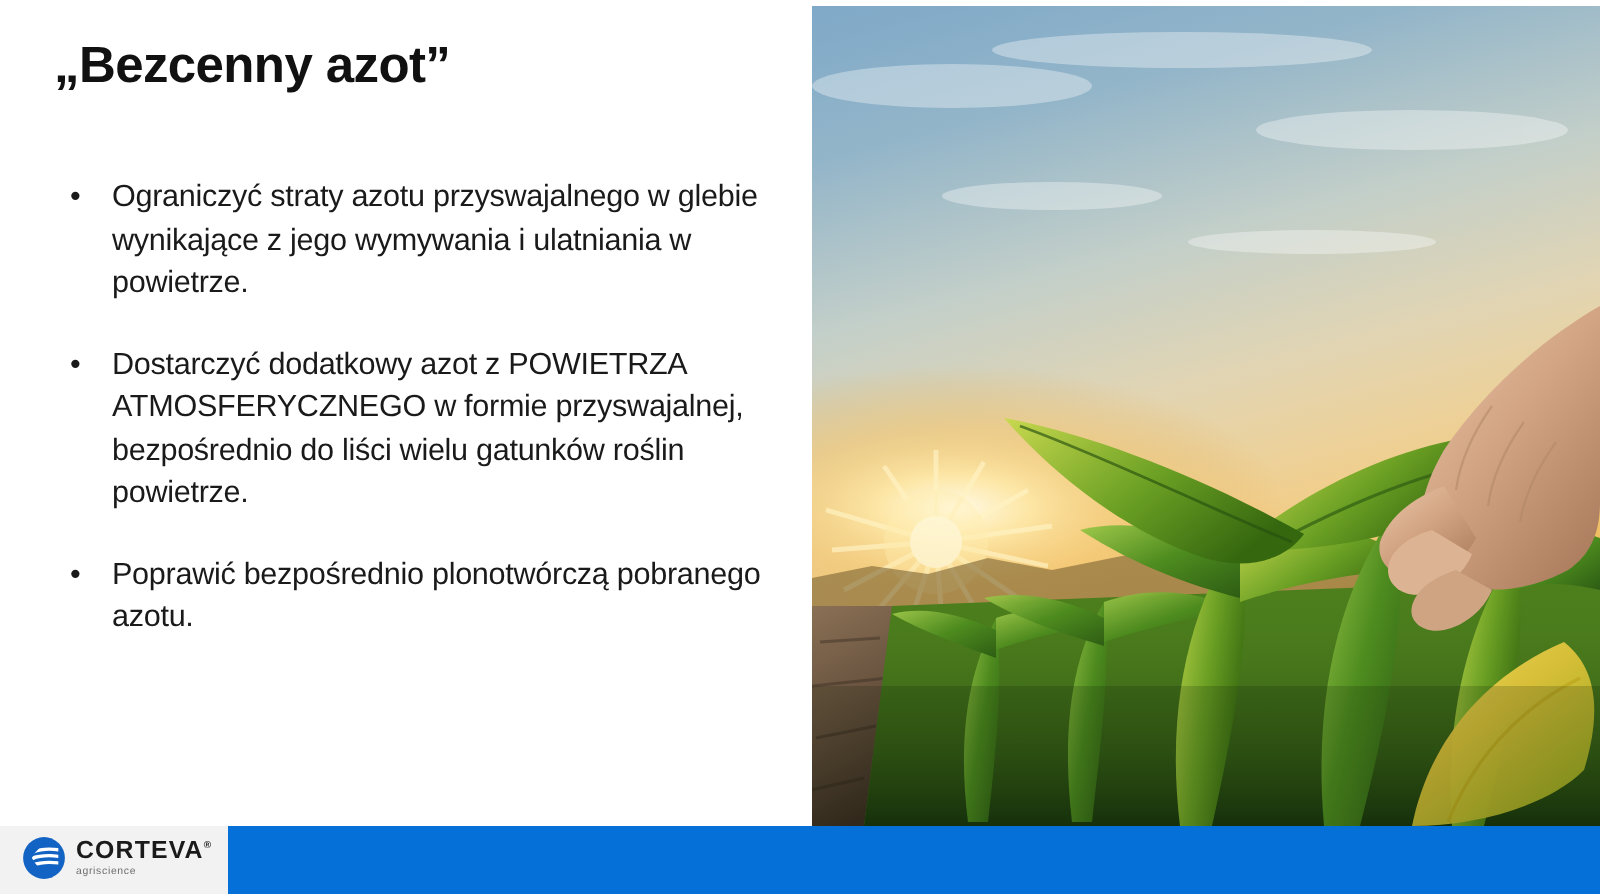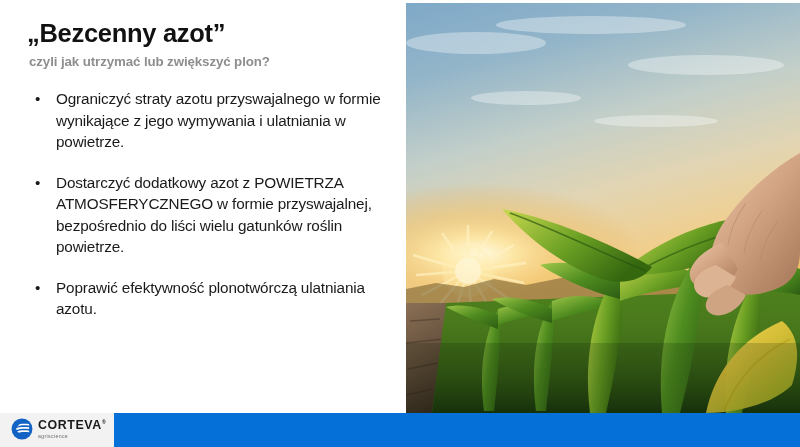--- a/index.html
+++ b/index.html
@@ -152,37 +152,36 @@
 </style>
 </head>
 <body>
 
 <div class="slide">
 
   <div class="content">
 
     <div class="title">„Bezcenny azot”</div>
 
-    <div class="subtitle">czyli jak utrzymać lub zwiększyć plon?</div>
 
     <div class="bullets">
 
       <div class="bullet-row">
         <span class="bullet-dot">•</span>
-        <span class="bullet-text">Ograniczyć straty azotu przyswajalnego w formie wynikające z jego wymywania i ulatniania w powietrze.</span>
+        <span class="bullet-text">Ograniczyć straty azotu przyswajalnego w glebie wynikające z jego wymywania i ulatniania w powietrze.</span>
       </div>
 
       <div class="bullet-row">
         <span class="bullet-dot">•</span>
         <span class="bullet-text">Dostarczyć dodatkowy azot z POWIETRZA ATMOSFERYCZNEGO w formie przyswajalnej, bezpośrednio do liści wielu gatunków roślin powietrze.</span>
       </div>
 
       <div class="bullet-row">
         <span class="bullet-dot">•</span>
-        <span class="bullet-text">Poprawić efektywność plonotwórczą ulatniania azotu.</span>
+        <span class="bullet-text">Poprawić bezpośrednio plonotwórczą pobranego azotu.</span>
       </div>
 
     </div>
   </div>
 
   <div class="photo">
     <svg viewBox="0 0 394 410" preserveAspectRatio="xMidYMid slice">
       <defs>
         <linearGradient id="sky" x1="0" y1="0" x2="0.25" y2="1">
           <stop offset="0%" stop-color="#7fa9c8"></stop>

